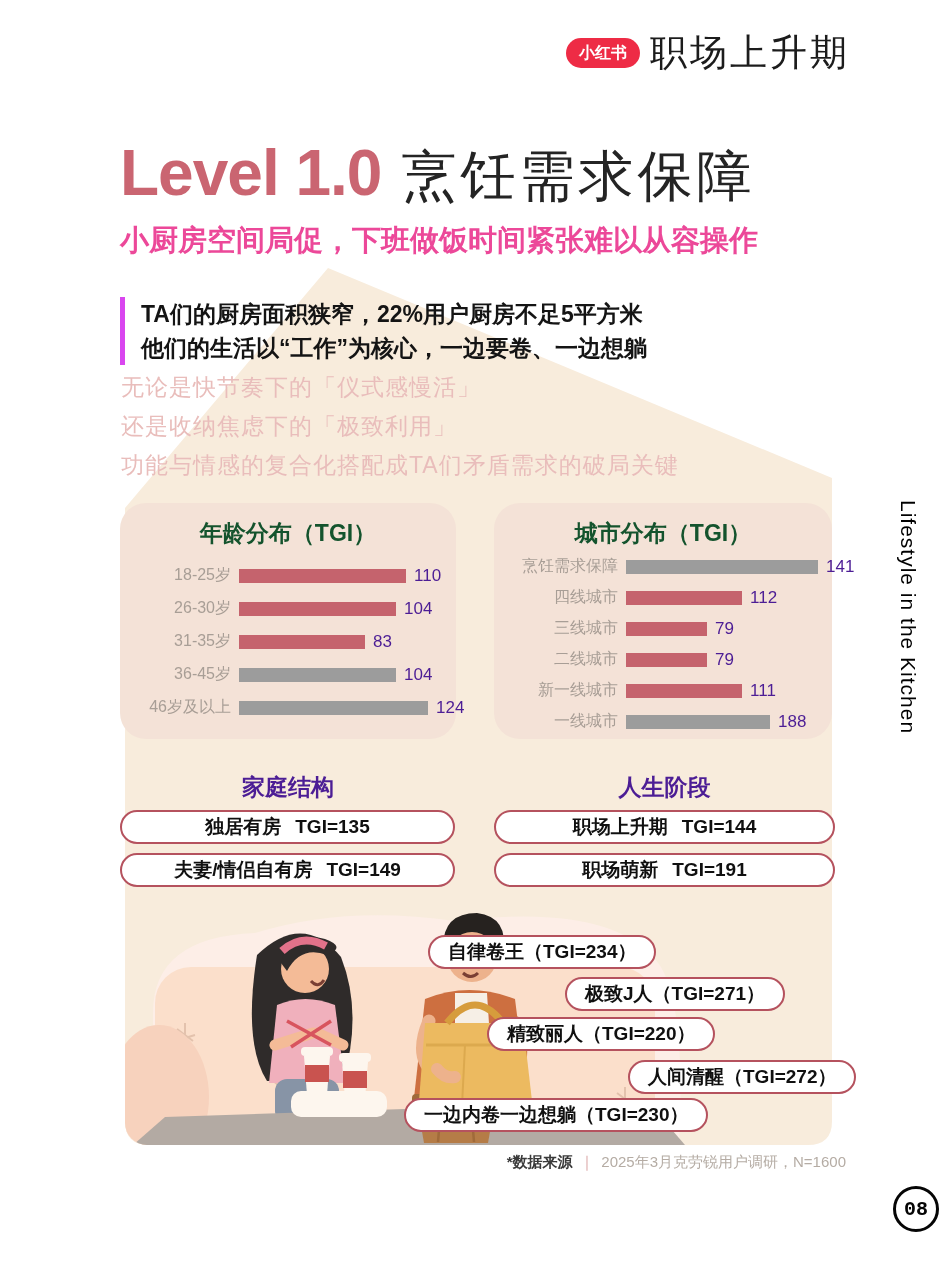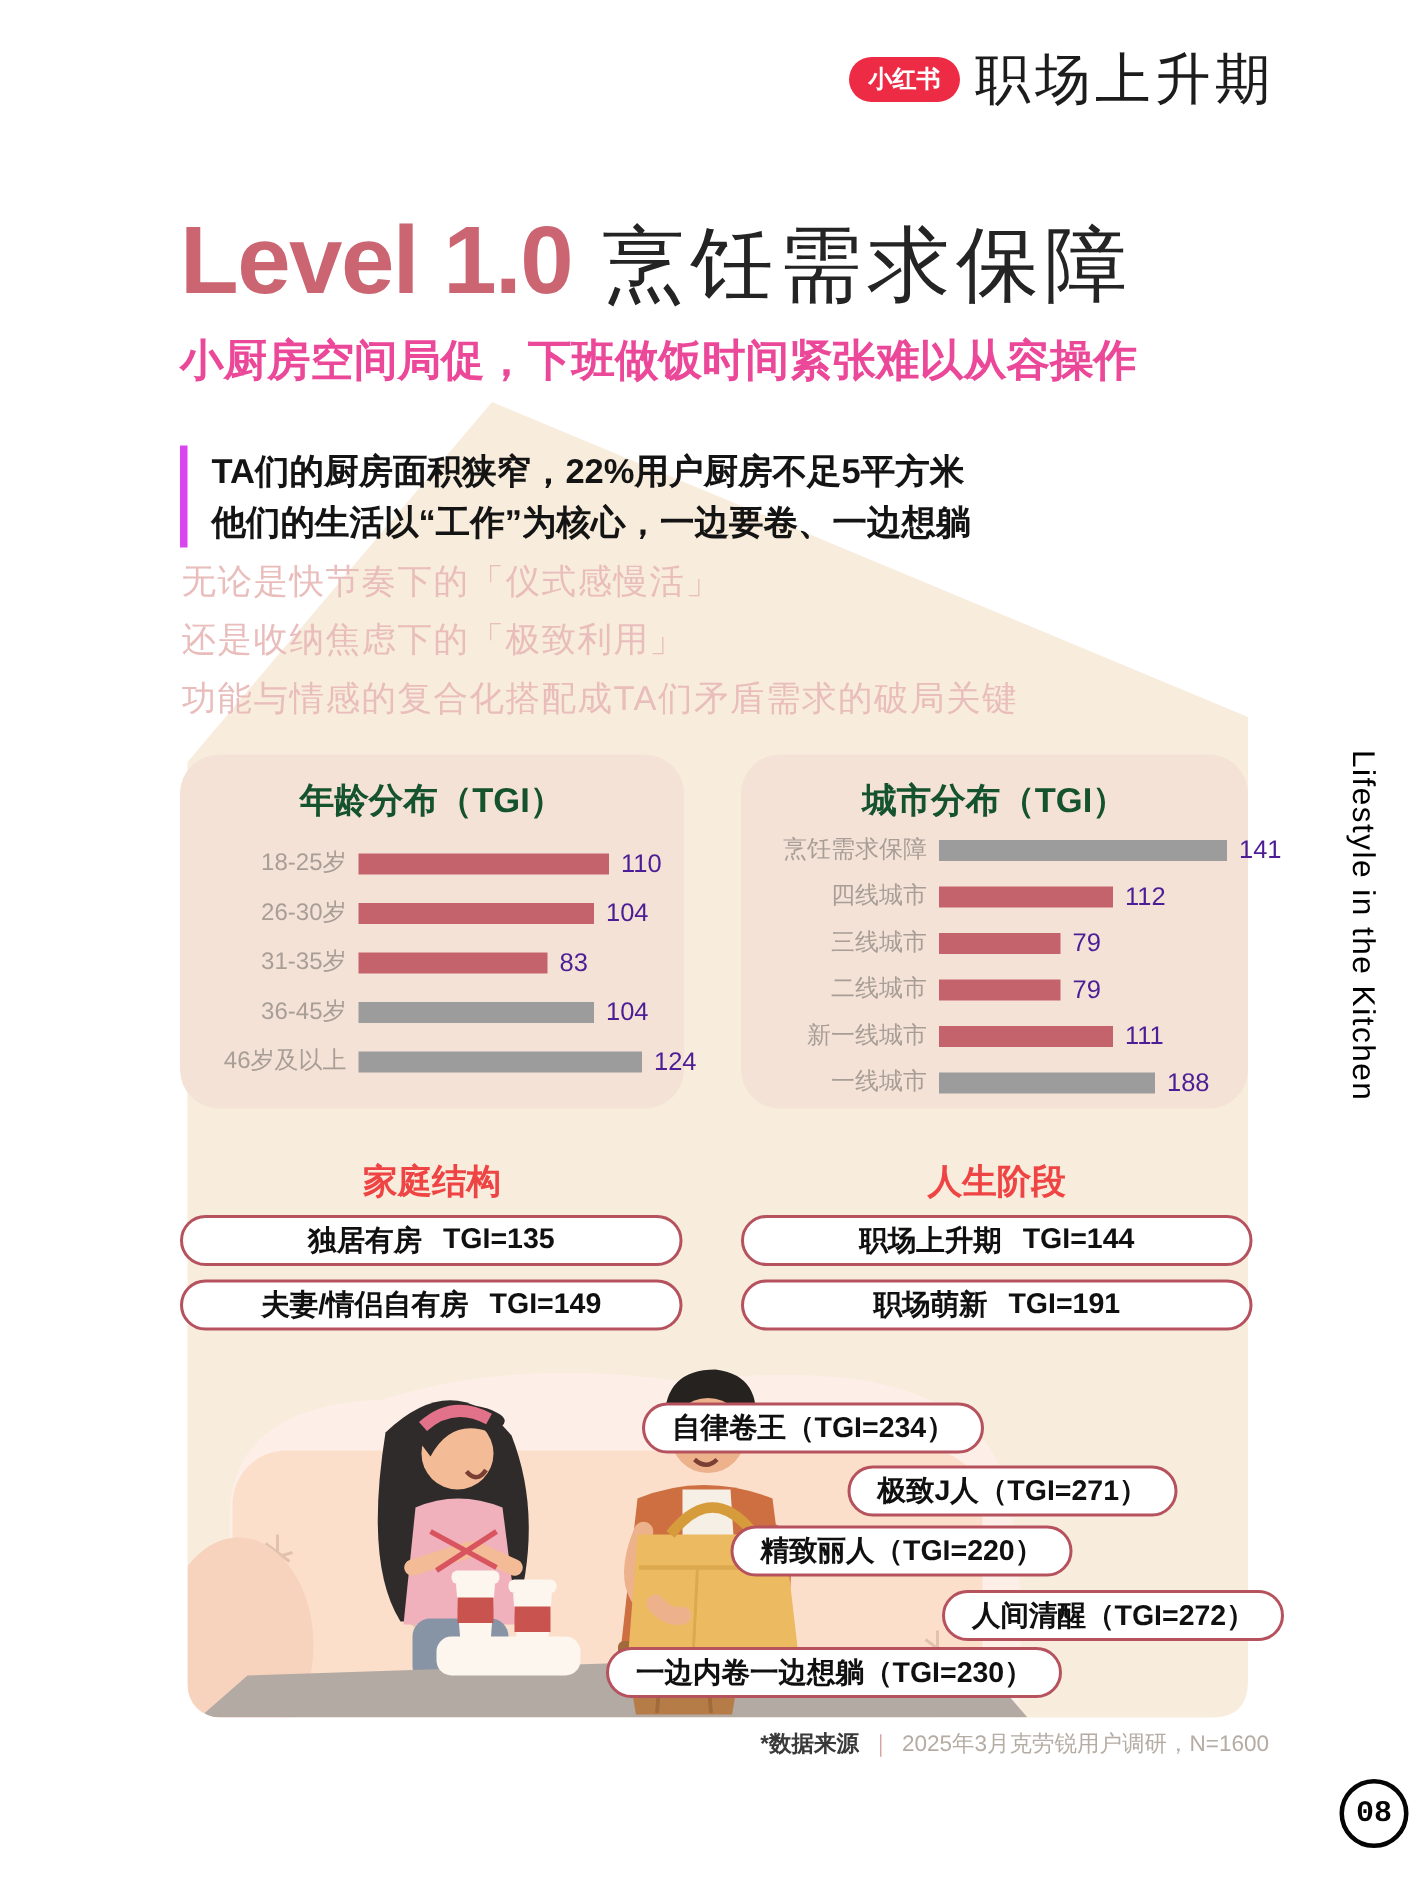--- a/index.html
+++ b/index.html
@@ -33,21 +33,21 @@
   .card h3{margin:0;padding-top:15px;text-align:center;font-size:23px;font-weight:800;color:#14532d;}
   .rows{position:absolute;left:16px;right:10px;}
   .card-a .rows{top:56px;}
   .card-b .rows{top:48px;}
   .crow{display:flex;align-items:center;}
   .clabel{text-align:right;font-size:16px;color:#a89e96;padding-right:8px;flex:none;}
   .cbar{height:14px;flex:none;}
   .cval{font-size:17px;color:#4c1d95;margin-left:8px;}
 
   
-  .gtitle{position:absolute;text-align:center;font-size:23px;font-weight:800;color:#ef4444;z-index:2;}
+  .gtitle{position:absolute;text-align:center;font-size:23px;font-weight:800;color:#4c1d95;z-index:2;}
   .gt0{left:120px;top:772px;width:336px;}
   .gt1{left:494px;top:772px;width:341px;}
   .gpill{position:absolute;height:30px;background:#fff;border:2px solid #b5525e;border-radius:18px;
          display:flex;align-items:center;justify-content:center;gap:14px;
          font-size:19px;font-weight:700;color:#101010;z-index:2;white-space:nowrap;}
   .g0p0{left:120px;top:810px;width:331px;}
   .g0p1{left:120px;top:853px;width:331px;}
   .g1p0{left:494px;top:810px;width:337px;}
   .g1p1{left:494px;top:853px;width:337px;}
 

